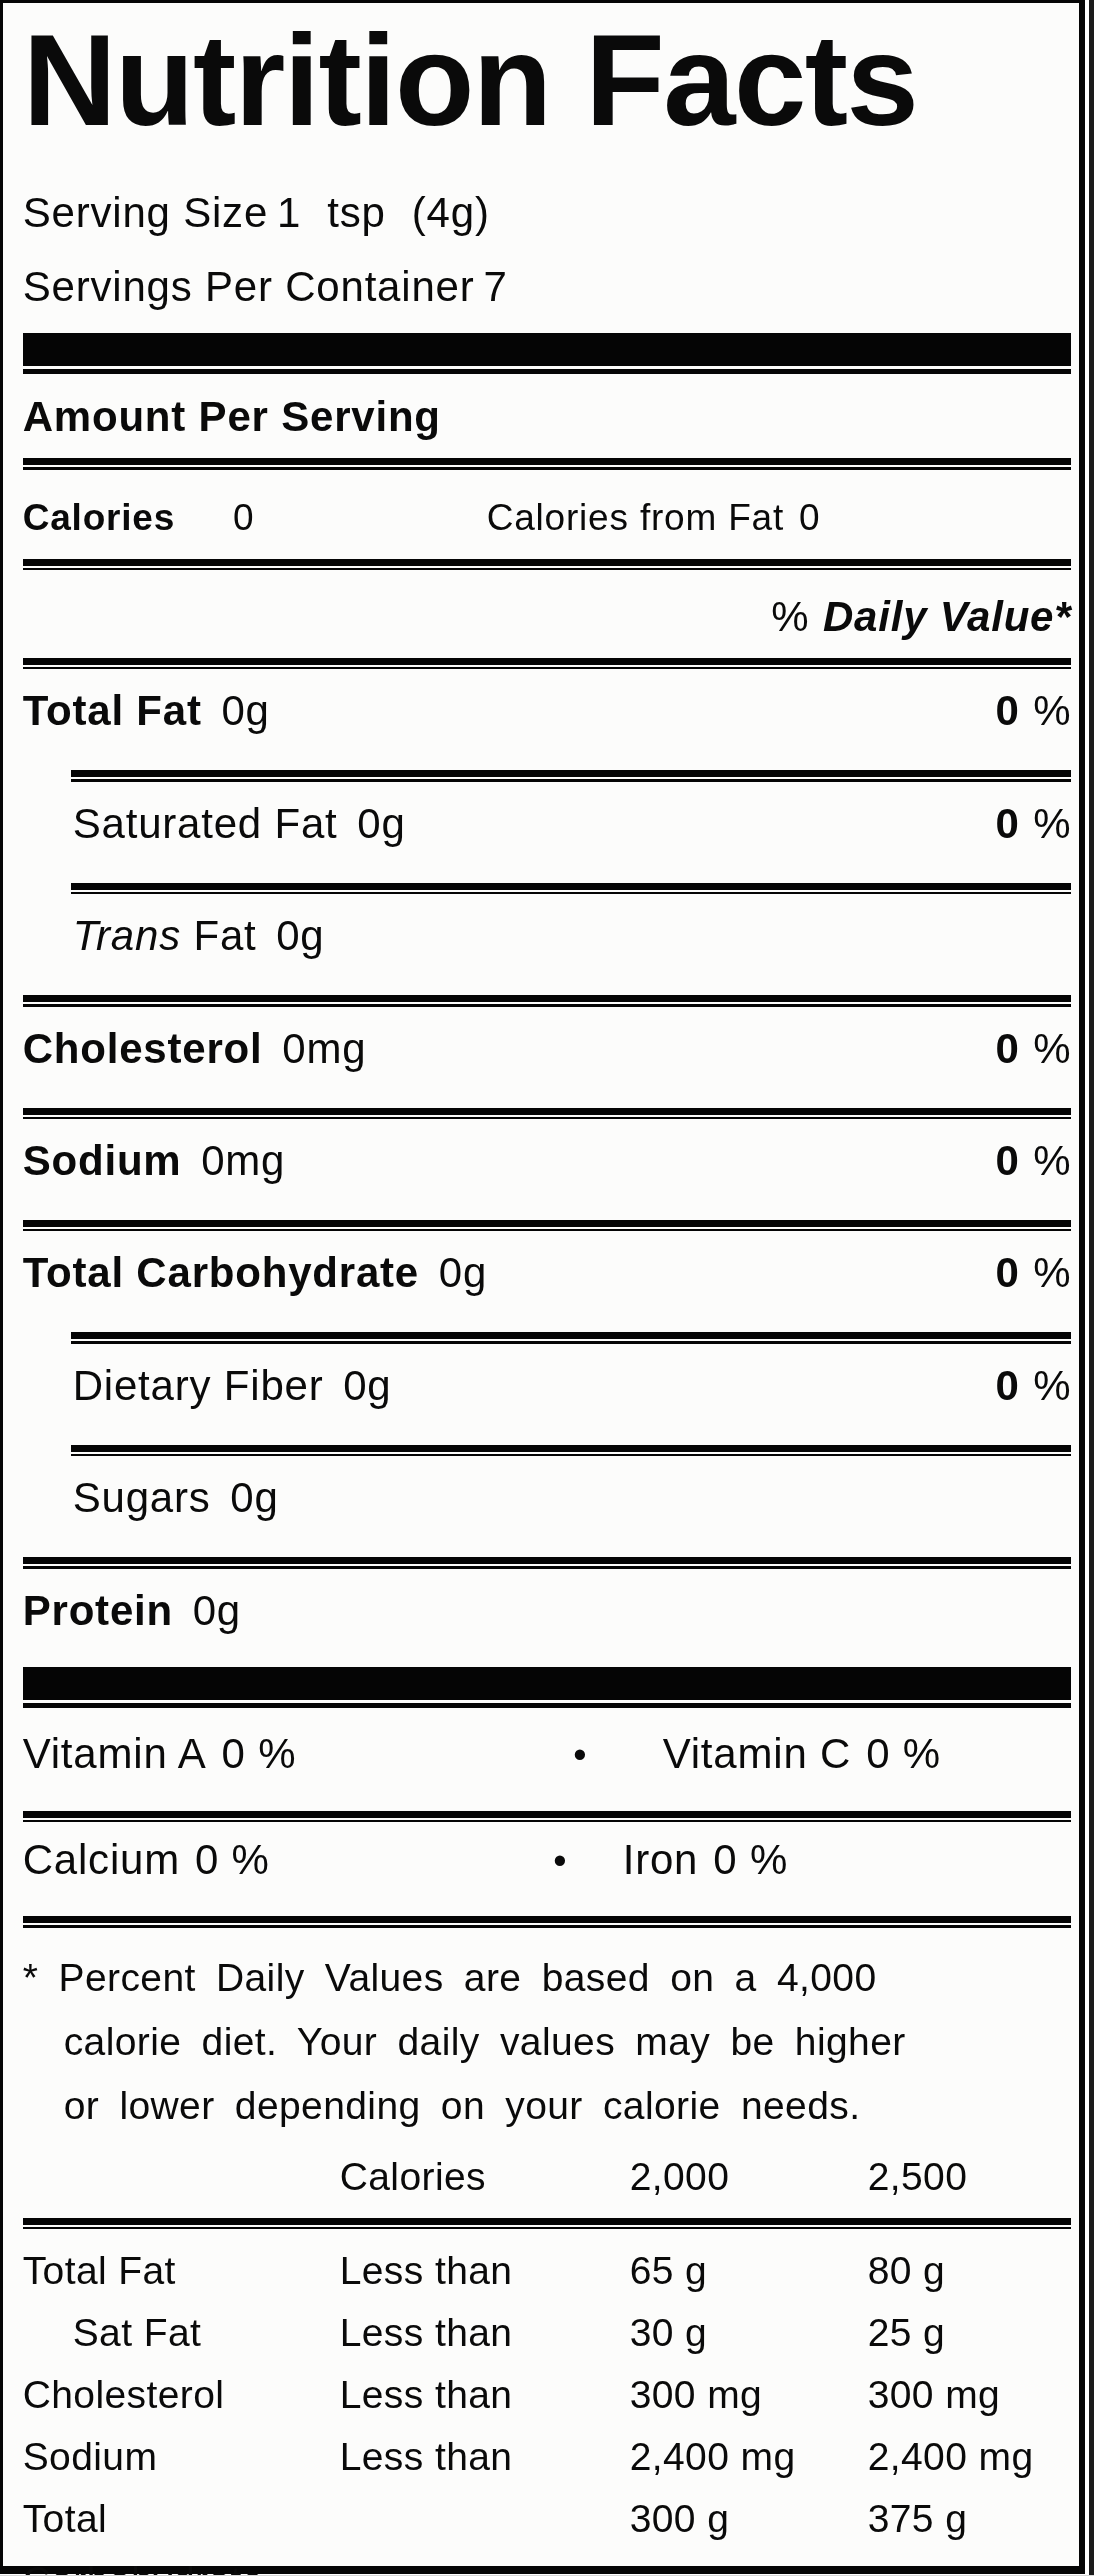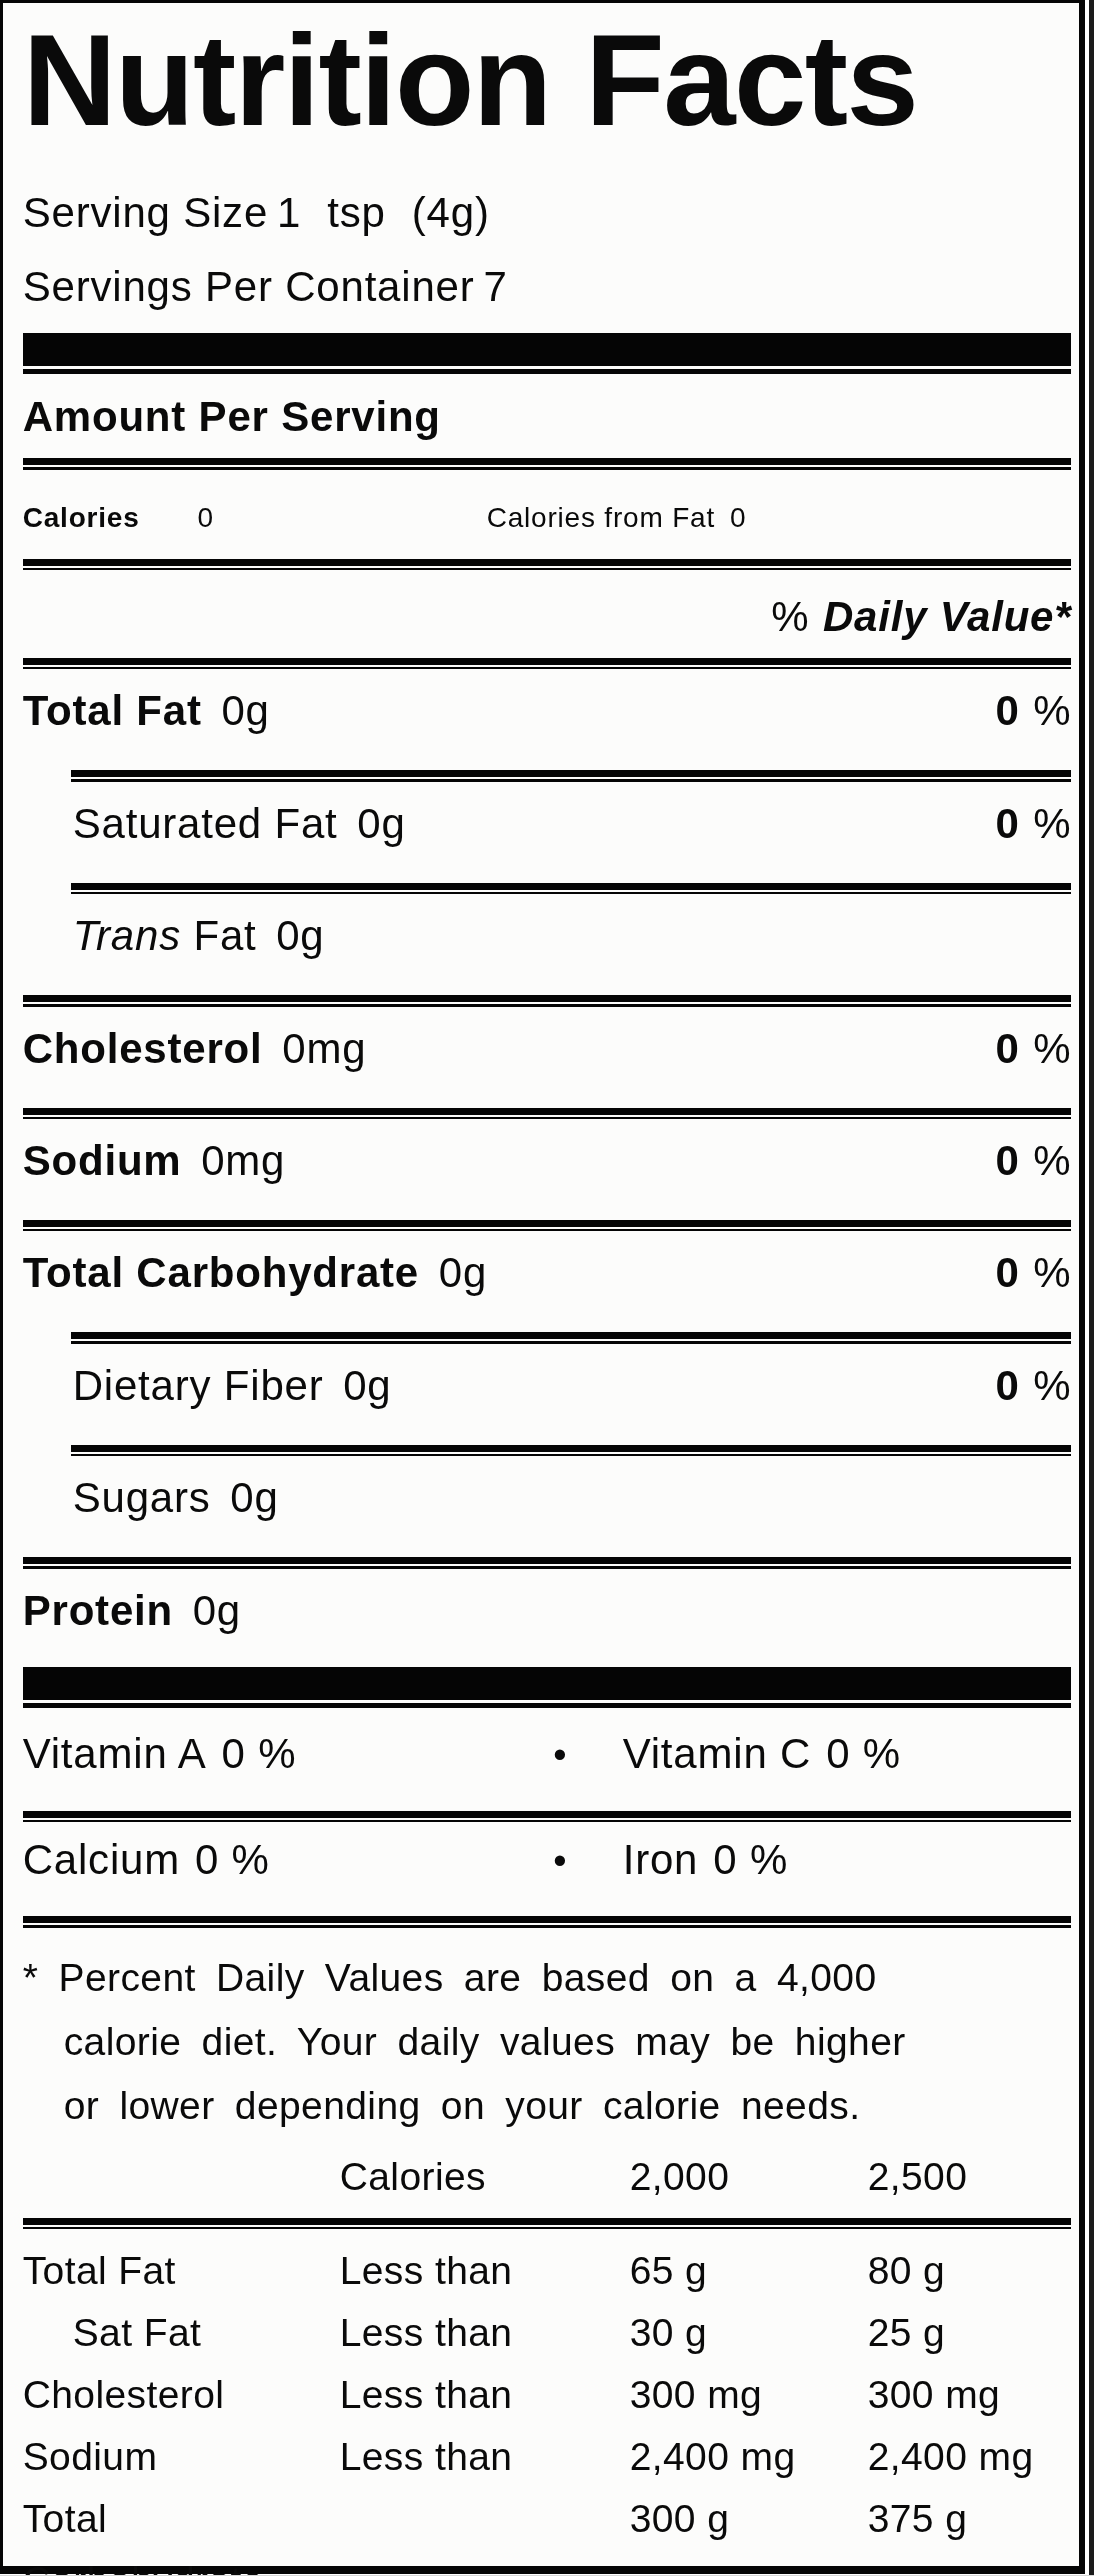--- a/index.html
+++ b/index.html
@@ -37,21 +37,21 @@
   .bar.second{margin-top:15px;}
 
   .aps{font-size:42px;line-height:47px;font-weight:bold;letter-spacing:0.8px;margin-top:19.7px;}
 
   .rule-d{
     height:11.4px;margin-top:18px;
     background:linear-gradient(to bottom,#050505 0 6.8px,#fcfcfb 6.8px 9px,#050505 9px 11.4px);
   }
   .rule-d.ind{margin-left:48px;}
 
-  .cal-row{display:flex;align-items:baseline;font-size:28px;line-height:47px;letter-spacing:0.8px;margin-top:24px;}
+  .cal-row{display:flex;align-items:baseline;font-size:37px;line-height:47px;letter-spacing:0.8px;margin-top:24px;}
   .cal-left{width:464px;}
   .cal-label{font-weight:bold;}
   .cal-val{margin-left:58px;}
   .cal-from-val{margin-left:15px;}
 
   .dvh{margin-top:23px;font-size:42px;line-height:47px;text-align:right;letter-spacing:0.8px;}
   .dvh .pct{font-weight:normal;margin-right:13.6px;}
   .dvh .txt{font-weight:bold;font-style:italic;}
 
   .nrow{display:flex;justify-content:space-between;align-items:baseline;
@@ -61,21 +61,21 @@
   .amt{margin-left:19.7px;}
   .ital{font-style:italic;}
   .dv .v{font-weight:bold;}
   .dv .u{margin-left:13.6px;}
 
   .vrow{display:grid;grid-template-columns:515px 45px 1fr;align-items:baseline;
         padding:13.6px 0;font-size:42px;line-height:47px;letter-spacing:0.8px;}
   .vrow .bullet{text-align:center;font-size:38px;}
   .vrow .rcell{padding-left:40px;}
   .vval{margin-left:15px;}
-  .vrow.first{margin-top:9px;}
+  .vrow.first{margin-top:9px;gap:20px;}
 
   .footnote{margin-top:18px;font-size:39px;line-height:64px;letter-spacing:0.4px;word-spacing:9px;
             padding-left:41px;}
   .footnote .l1{text-indent:-41px;}
 
   .dvt{margin-top:15px;font-size:39px;letter-spacing:0.4px;}
   .dvt-row{display:grid;grid-template-columns:317px 290px 238px 1fr;line-height:62px;align-items:baseline;}
   .dvt-row.hdr{line-height:47px;}
   .dvt-row .ind{padding-left:50px;}
   .dvt .rule-d{margin-top:18px;}

